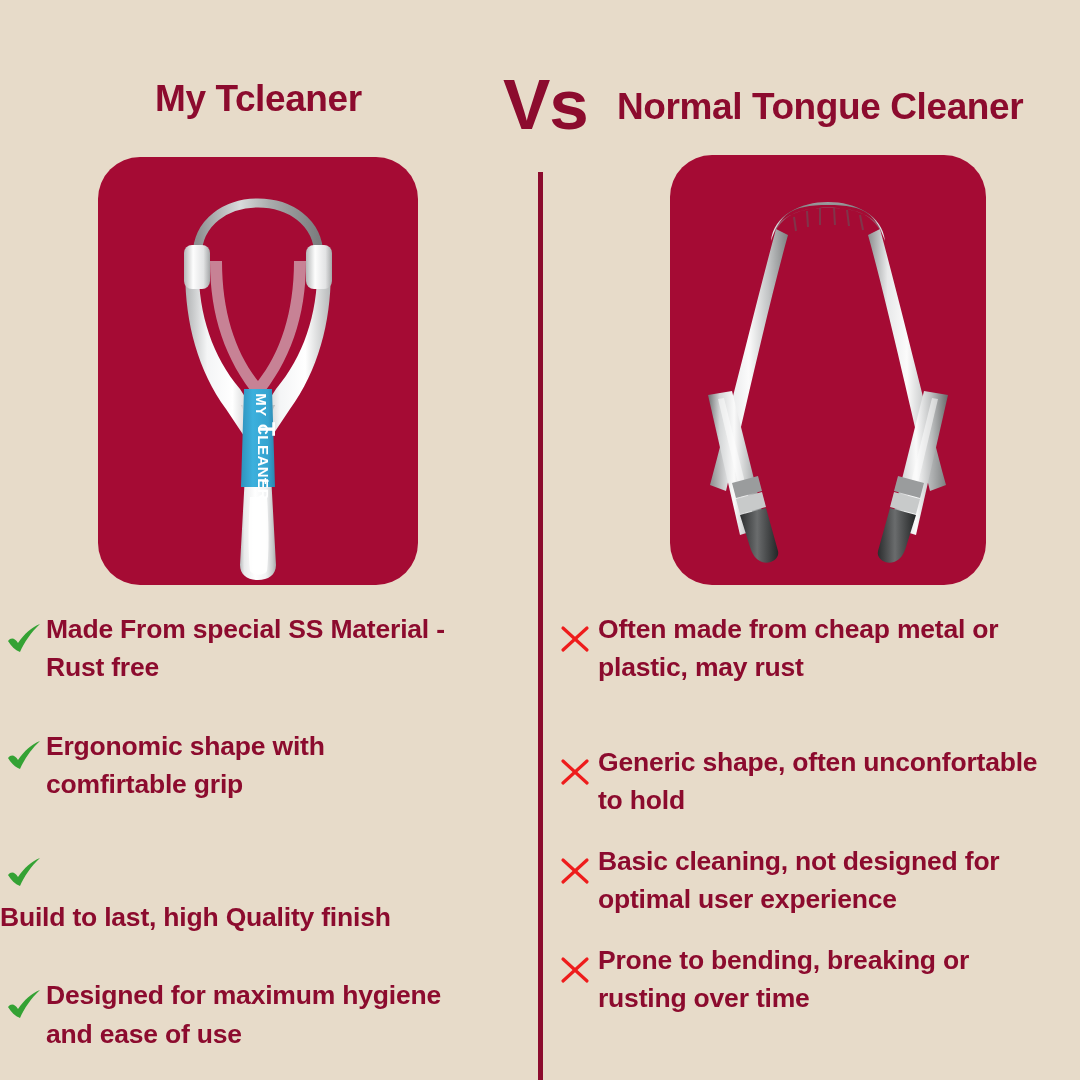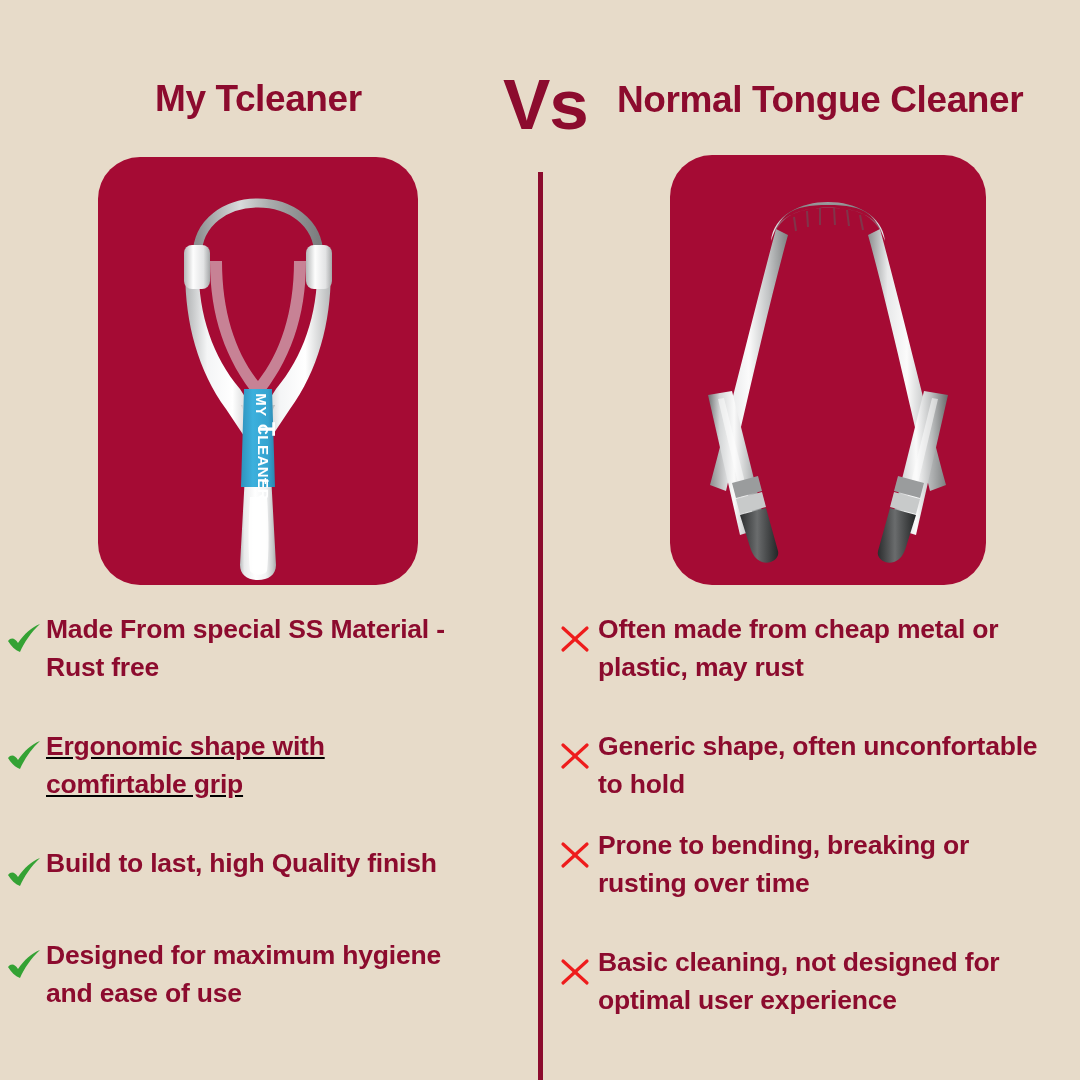--- a/index.html
+++ b/index.html
@@ -35,21 +35,21 @@
     top: 78px;
     left: 155px;
   }
   .heading-vs {
     top: 64px;
     left: 503px;
     font-size: 71px;
     letter-spacing: -1px;
   }
   .heading-right {
-    top: 79px;
+    top: 86px;
     left: 617px;
   }
 
   
   .divider {
     position: absolute;
     left: 538px;
     top: 172px;
     width: 5px;
     height: 908px;
@@ -124,23 +124,23 @@
     font-size: 26.5px;
     font-weight: bold;
     line-height: 1.45;
     letter-spacing: -0.2px;
     padding-top: 2px;
   }
   .features-left .feature-text { width: 400px; }
   .features-right .feature-text { width: 460px; }
 
   .feature-l1 { margin-bottom: 38px; }
-  .feature-l2 { margin-bottom: 38px; text-decoration: underline; }
-  .feature-l3 { margin-bottom: 38px; }
-  .feature-r1 { margin-bottom: 38px; }
+  .feature-l2 { margin-bottom: 38px; }
+  .feature-l3 { margin-bottom: 38px; flex-direction: column; }
+  .feature-r1 { margin-bottom: 54px; }
   .feature-r2 { }
   .feature-r3 { margin-bottom: 38px; }
 </style>
 </head>
 <body>
 
 <div class="header-row">
   <div class="heading heading-left">My Tcleaner</div>
   <div class="heading heading-vs">Vs</div>
   <div class="heading heading-right">Normal Tongue Cleaner</div>
@@ -326,32 +326,32 @@
   <div class="feature feature-r2">
     <svg class="feature-icon" viewBox="0 0 46 46">
       <g stroke="#ee1c1c" stroke-width="3.2" stroke-linecap="round">
         <line x1="11" y1="12" x2="35" y2="34"></line>
         <line x1="35" y1="12" x2="11" y2="34"></line>
       </g>
     </svg>
     <div class="feature-text">Generic shape, often unconfortable to hold</div>
   </div>
 
-  <div class="feature feature-r3">
+  <div class="feature">
     <svg class="feature-icon" viewBox="0 0 46 46">
       <g stroke="#ee1c1c" stroke-width="3.2" stroke-linecap="round">
         <line x1="11" y1="12" x2="35" y2="34"></line>
         <line x1="35" y1="12" x2="11" y2="34"></line>
       </g>
     </svg>
-    <div class="feature-text">Prone to bending, breaking or rusting over time</div>
-  </div>
-
-  <div class="feature">
+    <div class="feature-text">Basic cleaning, not designed for optimal user experience</div>
+  </div>
+
+  <div class="feature feature-r3">
     <svg class="feature-icon" viewBox="0 0 46 46">
       <g stroke="#ee1c1c" stroke-width="3.2" stroke-linecap="round">
         <line x1="11" y1="12" x2="35" y2="34"></line>
         <line x1="35" y1="12" x2="11" y2="34"></line>
       </g>
     </svg>
-    <div class="feature-text">Basic cleaning, not designed for optimal user experience</div>
+    <div class="feature-text">Prone to bending, breaking or rusting over time</div>
   </div>
 </div>
 
 </body></html>

